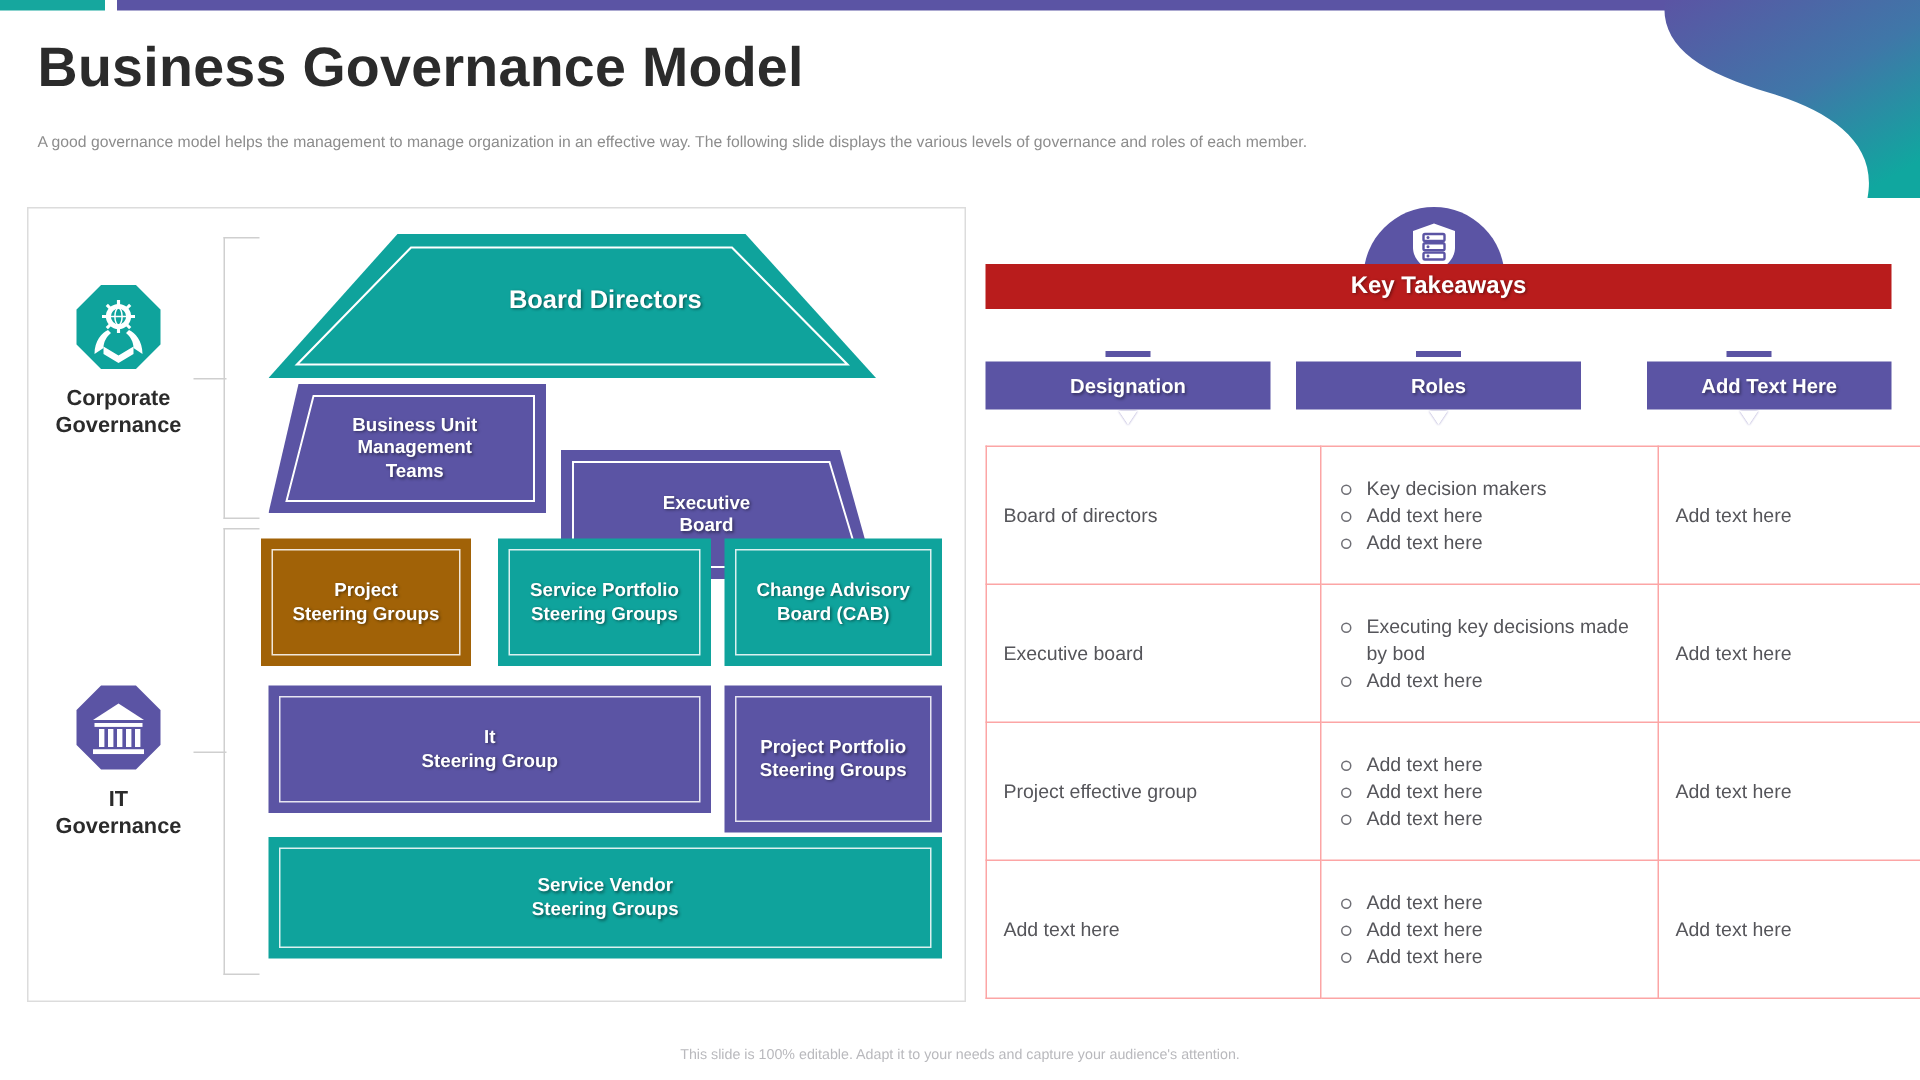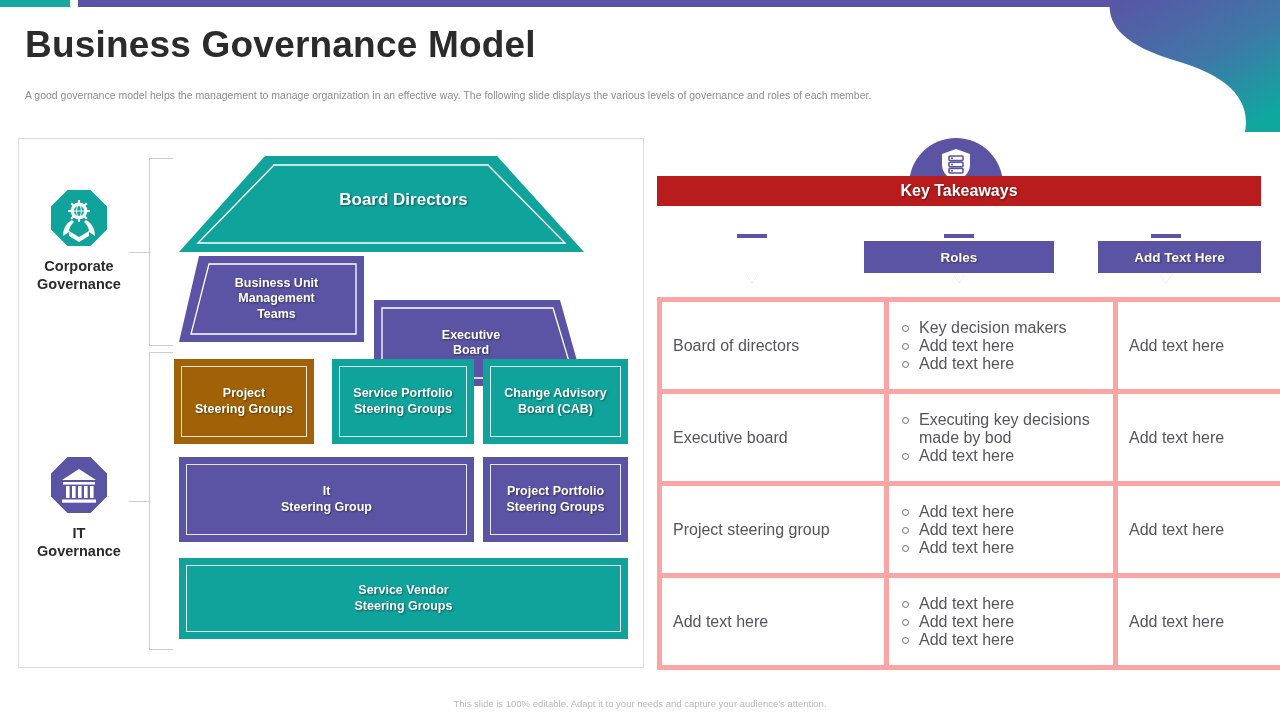--- a/index.html
+++ b/index.html
@@ -81,22 +81,22 @@
     border-left:6px solid transparent;border-right:6px solid transparent;
     border-top:9px solid #ffffff;filter:drop-shadow(0 0 0.6px #9a93c9);}
   .col-arrow::after{content:"";position:absolute;left:-6px;top:-9px;width:0;height:0;
     border-left:6px solid transparent;border-right:6px solid transparent;border-top:9px solid #fff;}
 
   table.kt-table{
     position:absolute;left:0;top:159px;width:604px;
     border-collapse:collapse;table-layout:fixed;
   }
   table.kt-table td{
-    border:5px solid #fca5a5;vertical-align:middle;
-    font-size:16px;color:#55555a;padding:10px 11px;
+    border:1px solid #fca5a5;vertical-align:middle;
+    font-size:13px;color:#55555a;padding:10px 11px;
   }
   td.c1{width:200px;}
   td.c2{width:202px;}
   td.c3{width:202px;}
   .kt-table ul{margin:0;padding:0;list-style:none;}
   .kt-table li{
     position:relative;padding-left:19px;line-height:18px;
   }
   .kt-table li::before{
     content:"";position:absolute;left:2px;top:6px;
@@ -250,21 +250,21 @@
   </div>
 
   <div class="box" style="left:160px;top:318px;width:295px;height:85px;background:#5b54a4;">
     <div class="inner-rule"></div>
     <div class="shape-label" style="font-size:12.5px;">
       <span>It</span><br>
       <span>Steering Group</span>
     </div>
   </div>
 
-  <div class="box" style="left:464px;top:318px;width:145px;height:85px;background:#5b54a4;">
+  <div class="box" style="left:464px;top:318px;width:145px;height:98px;background:#5b54a4;">
     <div class="inner-rule"></div>
     <div class="shape-label" style="font-size:12.5px;">
       <span>Project Portfolio</span><br>
       <span>Steering Groups</span>
     </div>
   </div>
 
   <div class="box" style="left:160px;top:419px;width:449px;height:81px;background:#0fa39c;">
     <div class="inner-rule"></div>
     <div class="shape-label" style="font-size:12.5px;">
@@ -293,20 +293,21 @@
       </svg>
     </span>
   </div>
 
   <div class="kt-banner">Key Takeaways</div>
 
   <div class="col-dash" style="left:80px;"></div>
   <div class="col-dash" style="left:287px;"></div>
   <div class="col-dash" style="left:494px;"></div>
 
+  <div class="col-head" style="left:0px;width:190px;">Designation</div>
   <div class="col-head" style="left:207px;width:190px;">Roles</div>
   <div class="col-head" style="left:441px;width:163px;">Add Text Here</div>
 
   <div class="col-arrow" style="left:89px;"></div>
   <div class="col-arrow" style="left:296px;"></div>
   <div class="col-arrow" style="left:503px;"></div>
 
   <table class="kt-table">
     <tbody>
       <tr style="height:92px;">
@@ -324,21 +325,21 @@
         <td class="c1">Executive board</td>
         <td class="c2">
           <ul>
             <li>Executing key decisions made by bod</li>
             <li>Add text here</li>
           </ul>
         </td>
         <td class="c3">Add text here</td>
       </tr>
       <tr style="height:92px;">
-        <td class="c1">Project steering group</td>
+        <td class="c1">Project effective group</td>
         <td class="c2">
           <ul>
             <li>Add text here</li>
             <li>Add text here</li>
             <li>Add text here</li>
           </ul>
         </td>
         <td class="c3">Add text here</td>
       </tr>
       <tr style="height:92px;">

